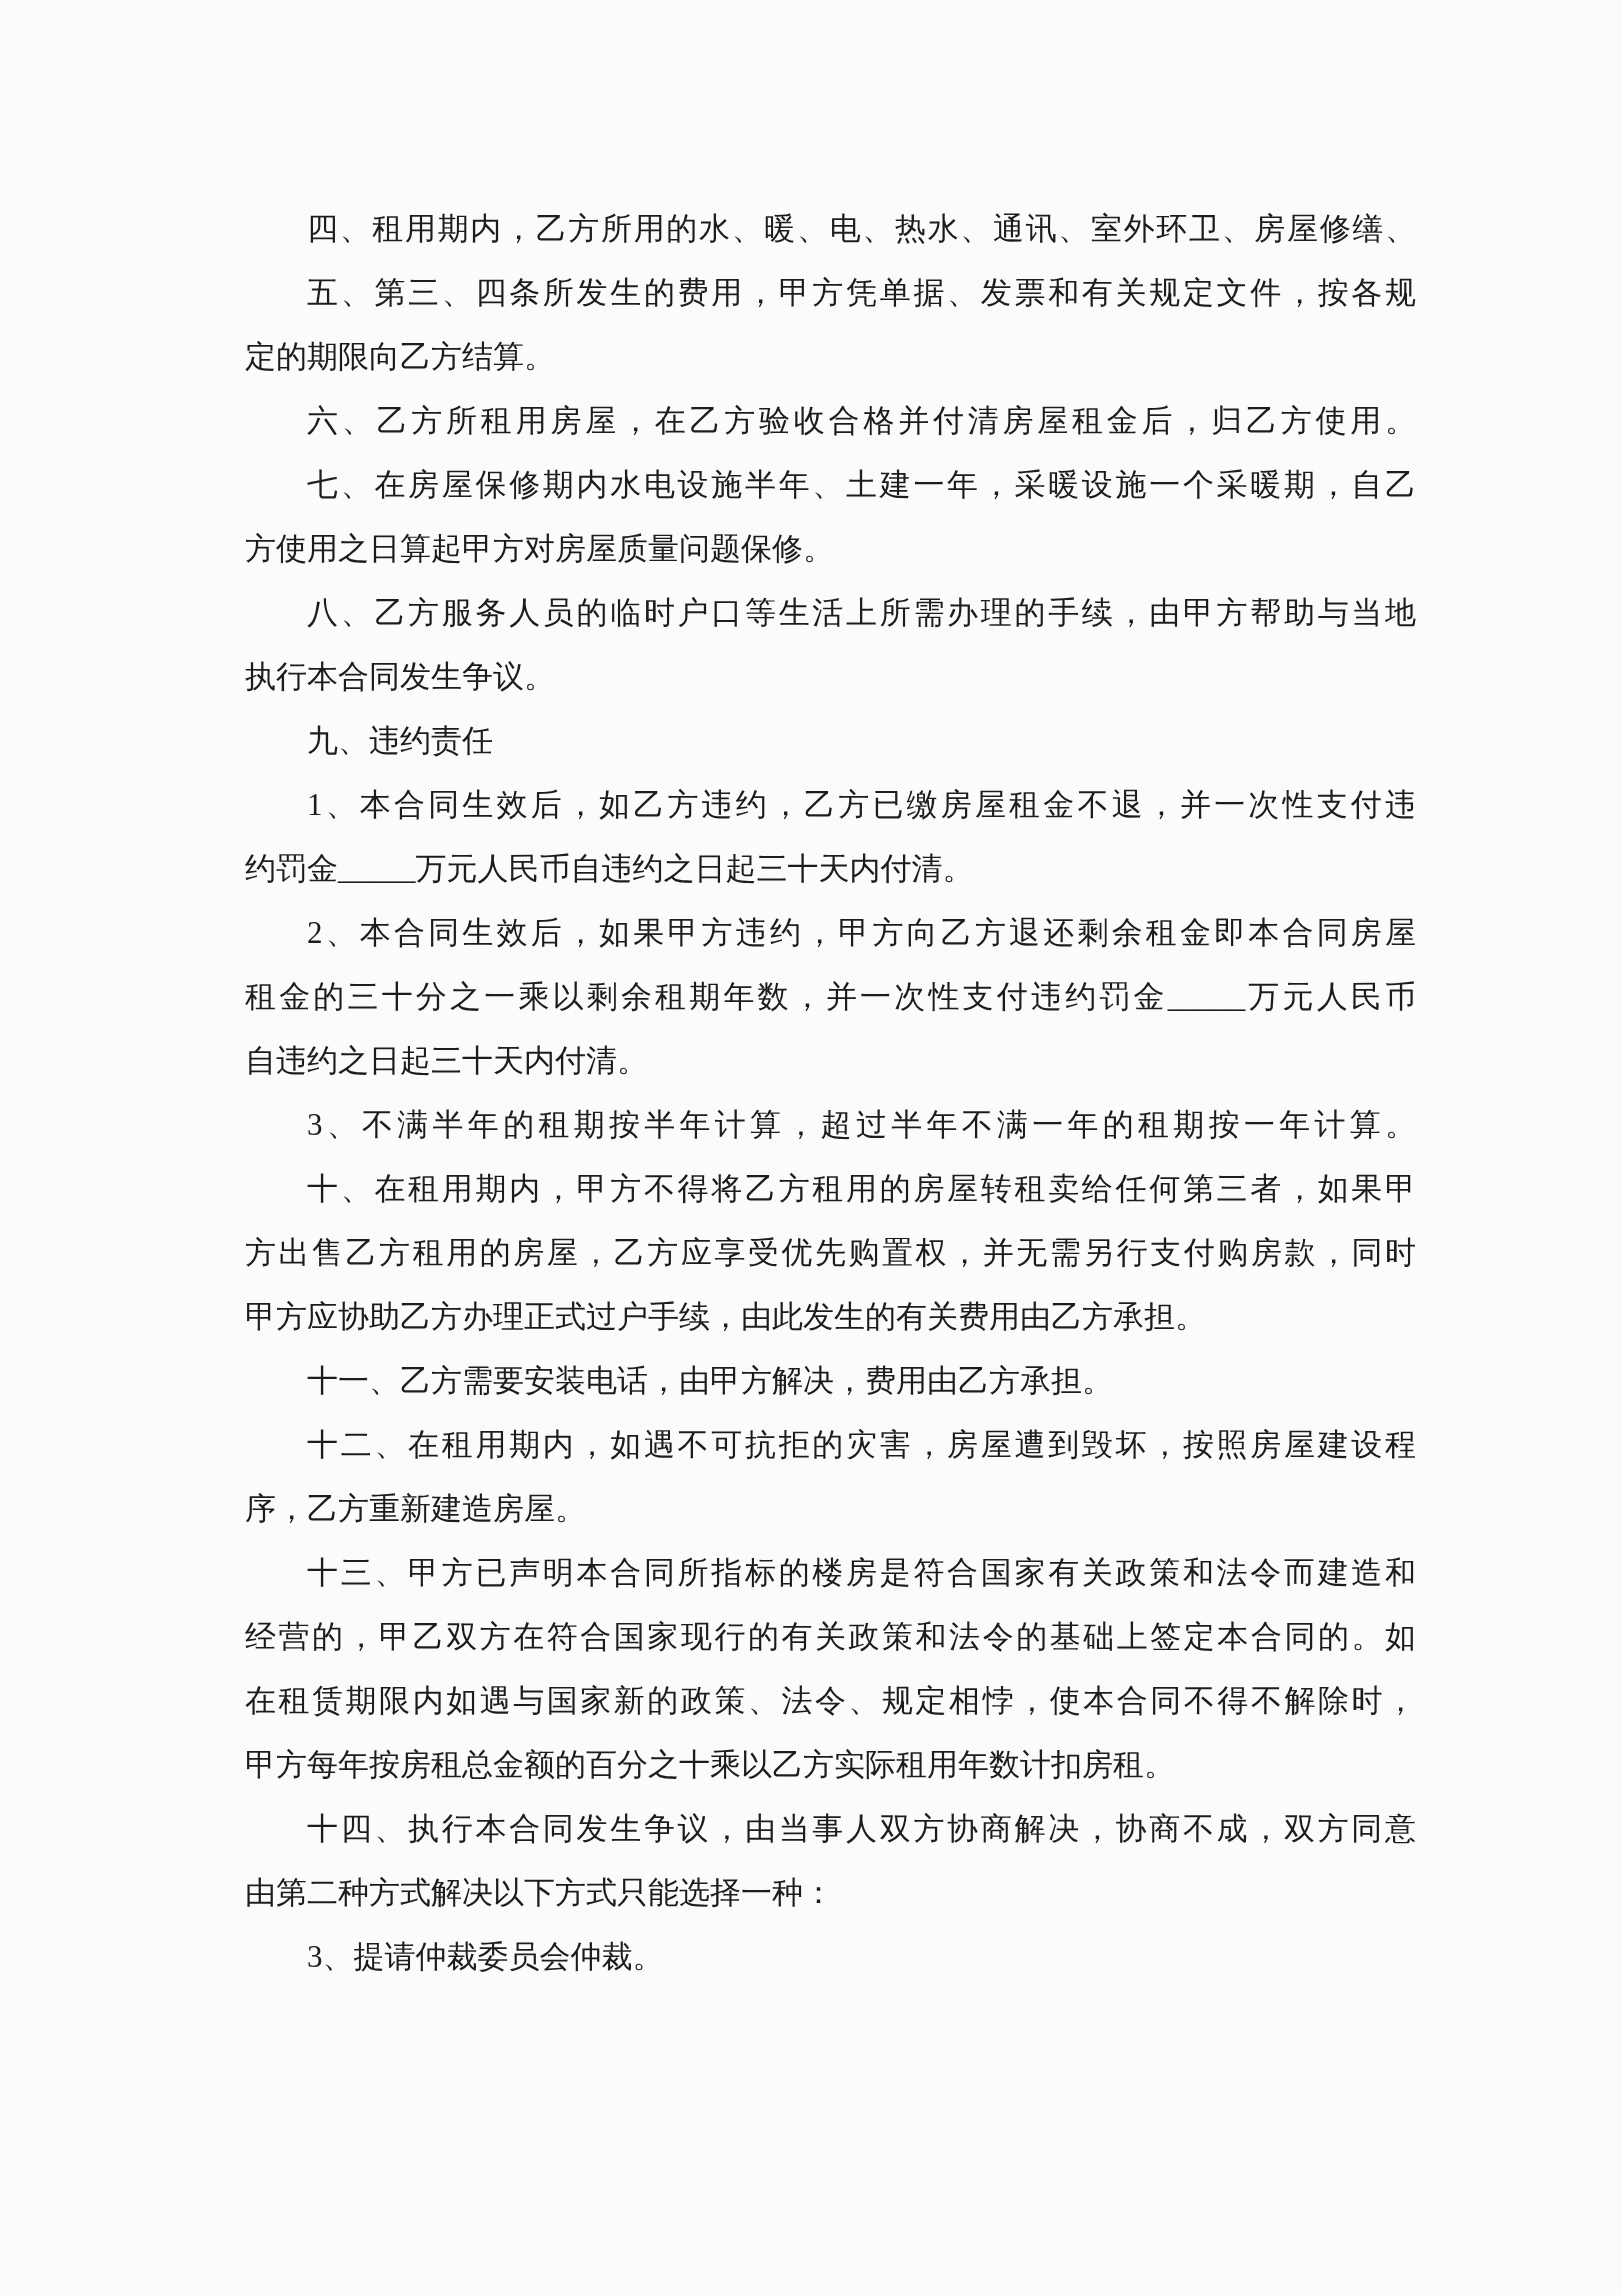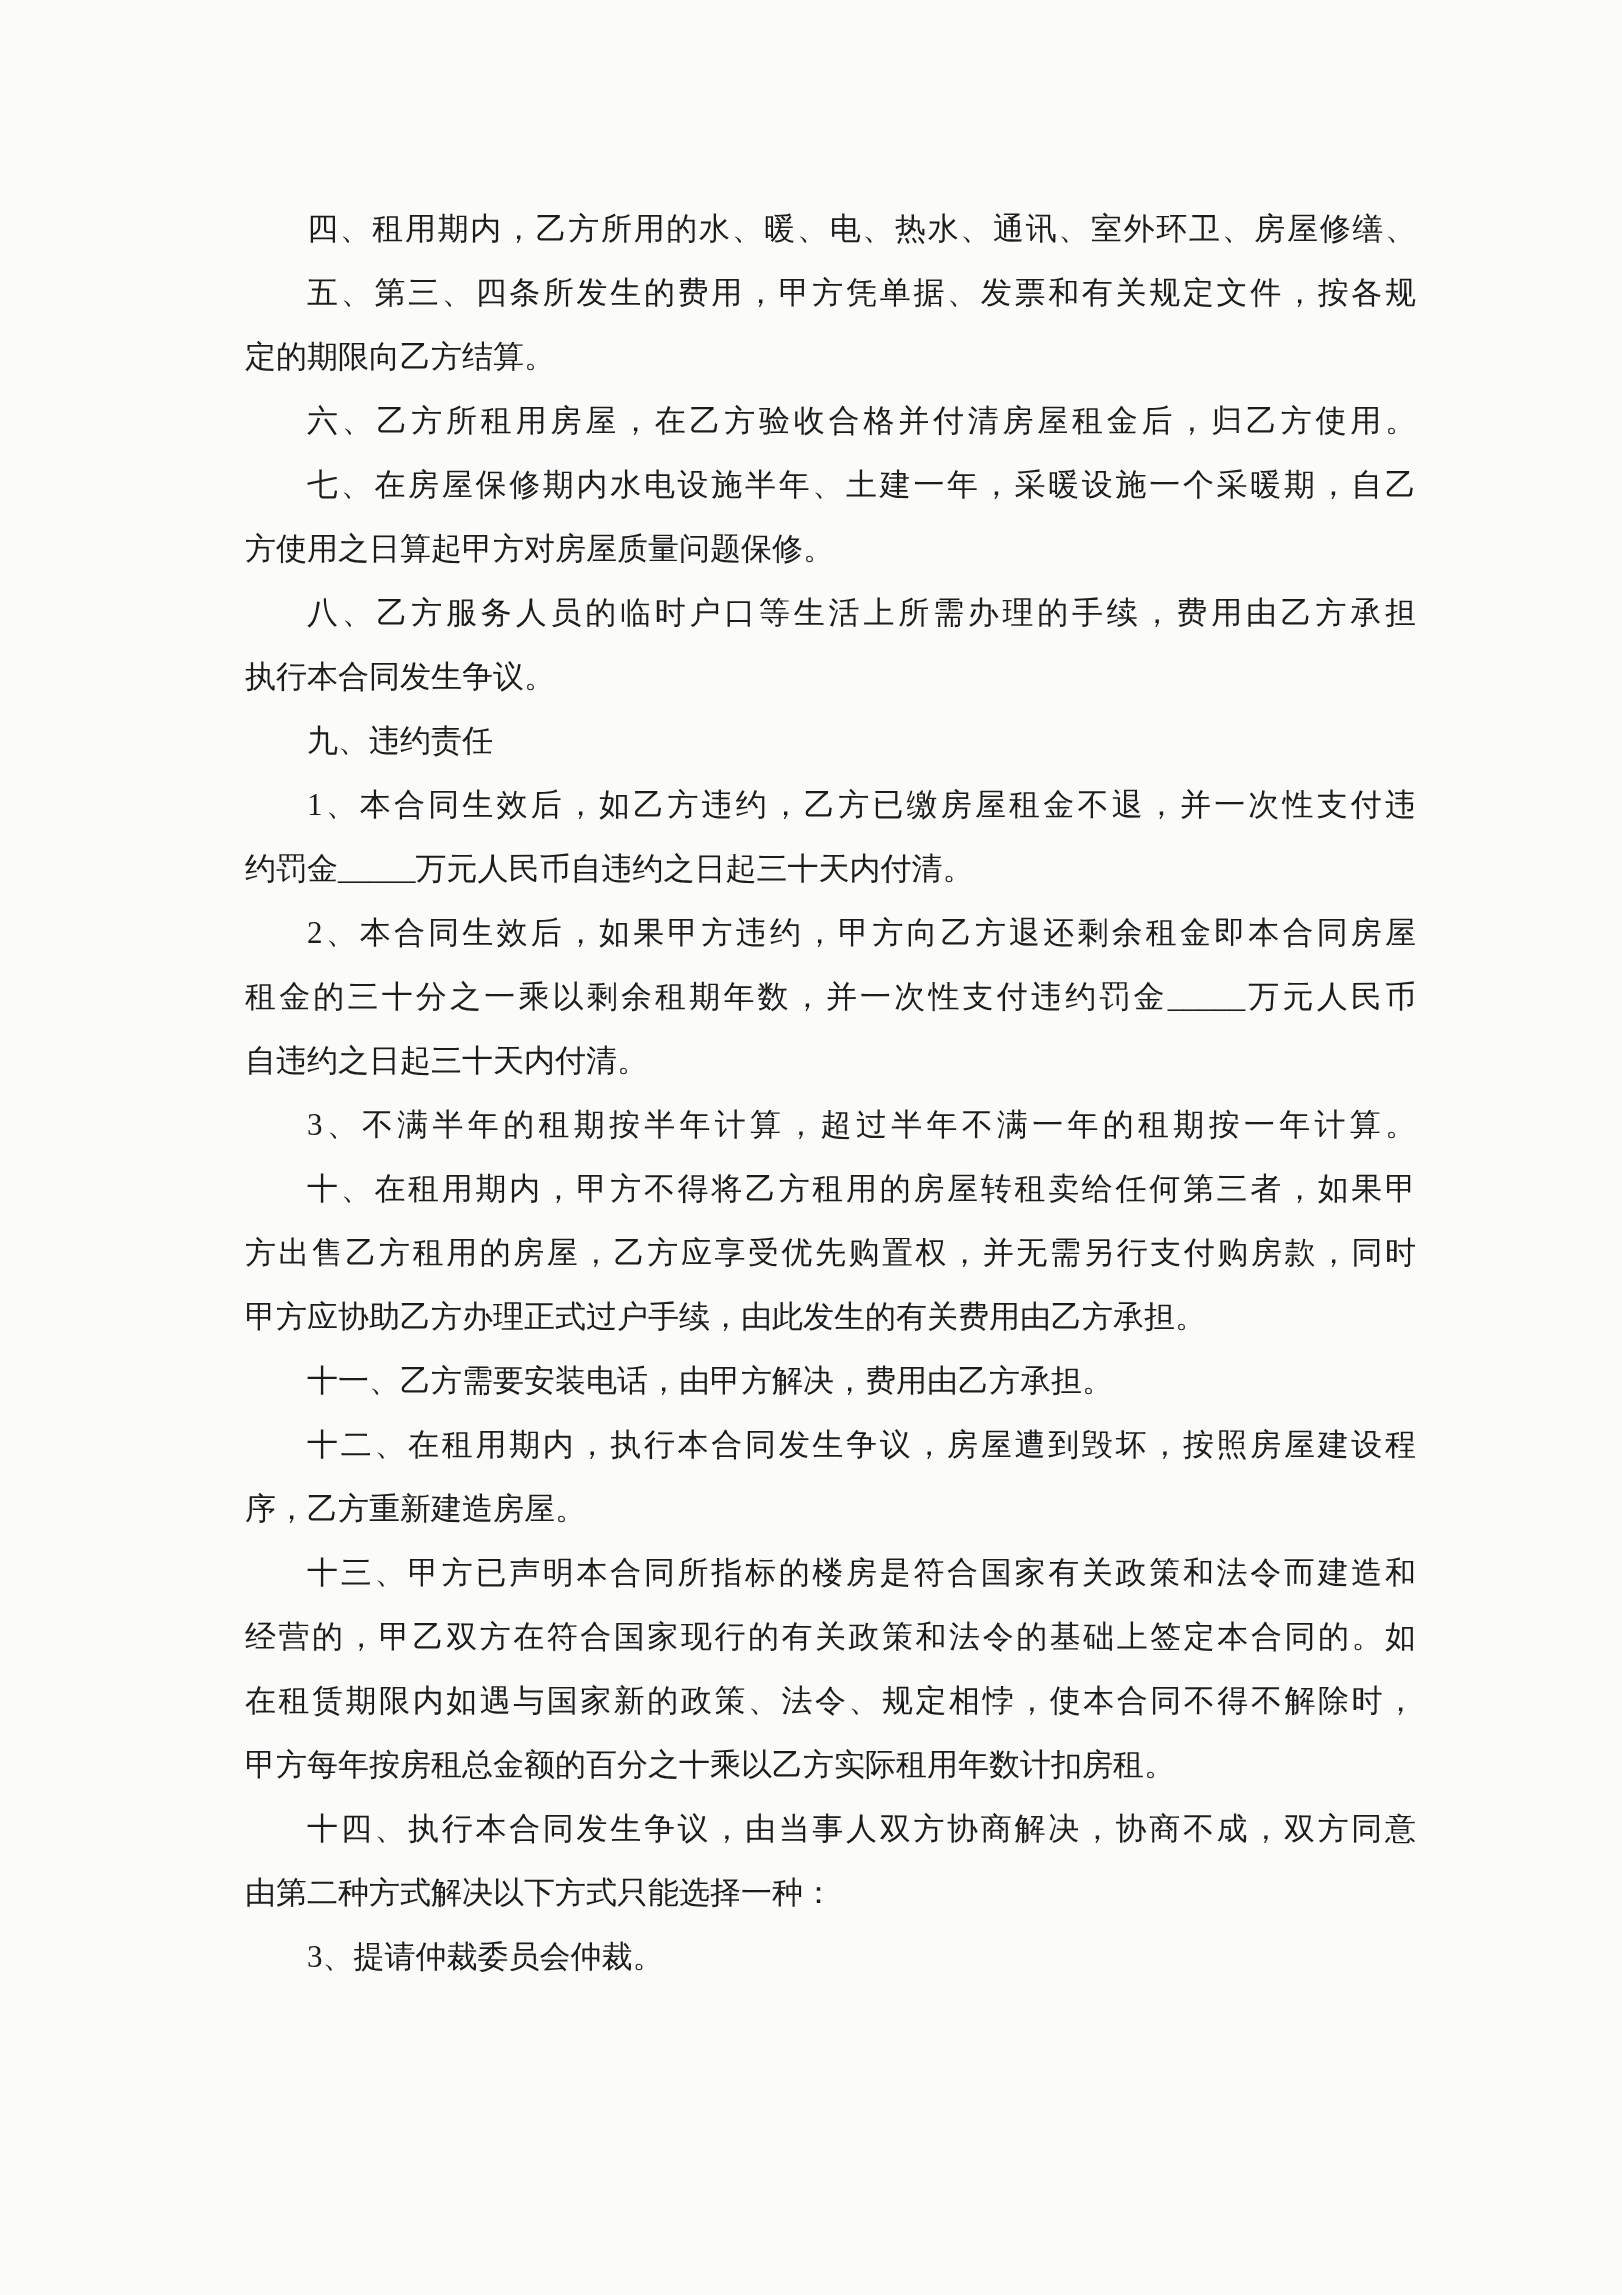--- a/index.html
+++ b/index.html
@@ -51,34 +51,34 @@
 <body style="background: rgb(251, 251, 250);">
 
 <div class="page">
   <div class="contract-body" style="color: rgb(28, 28, 28);">
       <div class="line indent fill">四、租用期内，乙方所用的水、暖、电、热水、通讯、室外环卫、房屋修缮、</div>
       <div class="line indent fill">五、第三、四条所发生的费用，甲方凭单据、发票和有关规定文件，按各规</div>
       <div class="line">定的期限向乙方结算。</div>
       <div class="line indent fill">六、乙方所租用房屋，在乙方验收合格并付清房屋租金后，归乙方使用。</div>
       <div class="line indent fill">七、在房屋保修期内水电设施半年、土建一年，采暖设施一个采暖期，自乙</div>
       <div class="line">方使用之日算起甲方对房屋质量问题保修。</div>
-      <div class="line indent fill">八、乙方服务人员的临时户口等生活上所需办理的手续，费用由乙方承担</div>
+      <div class="line indent fill">八、乙方服务人员的临时户口等生活上所需办理的手续，由甲方帮助与当地</div>
       <div class="line">执行本合同发生争议。</div>
       <div class="line indent">九、违约责任</div>
       <div class="line indent fill">1、本合同生效后，如乙方违约，乙方已缴房屋租金不退，并一次性支付违</div>
       <div class="line">约罚金_____万元人民币自违约之日起三十天内付清。</div>
       <div class="line indent fill">2、本合同生效后，如果甲方违约，甲方向乙方退还剩余租金即本合同房屋</div>
       <div class="line fill">租金的三十分之一乘以剩余租期年数，并一次性支付违约罚金_____万元人民币</div>
       <div class="line">自违约之日起三十天内付清。</div>
       <div class="line indent fill">3、不满半年的租期按半年计算，超过半年不满一年的租期按一年计算。</div>
       <div class="line indent fill">十、在租用期内，甲方不得将乙方租用的房屋转租卖给任何第三者，如果甲</div>
       <div class="line fill">方出售乙方租用的房屋，乙方应享受优先购置权，并无需另行支付购房款，同时</div>
       <div class="line">甲方应协助乙方办理正式过户手续，由此发生的有关费用由乙方承担。</div>
       <div class="line indent">十一、乙方需要安装电话，由甲方解决，费用由乙方承担。</div>
-      <div class="line indent fill">十二、在租用期内，执行本合同发生争议，房屋遭到毁坏，按照房屋建设程</div>
+      <div class="line indent fill">十二、在租用期内，如遇不可抗拒的灾害，房屋遭到毁坏，按照房屋建设程</div>
       <div class="line">序，乙方重新建造房屋。</div>
       <div class="line indent fill">十三、甲方已声明本合同所指标的楼房是符合国家有关政策和法令而建造和</div>
       <div class="line fill">经营的，甲乙双方在符合国家现行的有关政策和法令的基础上签定本合同的。如</div>
       <div class="line fill">在租赁期限内如遇与国家新的政策、法令、规定相悖，使本合同不得不解除时，</div>
       <div class="line">甲方每年按房租总金额的百分之十乘以乙方实际租用年数计扣房租。</div>
       <div class="line indent fill">十四、执行本合同发生争议，由当事人双方协商解决，协商不成，双方同意</div>
       <div class="line">由第二种方式解决以下方式只能选择一种：</div>
       <div class="line indent">3、提请仲裁委员会仲裁。</div>
     </div>
 </div>

